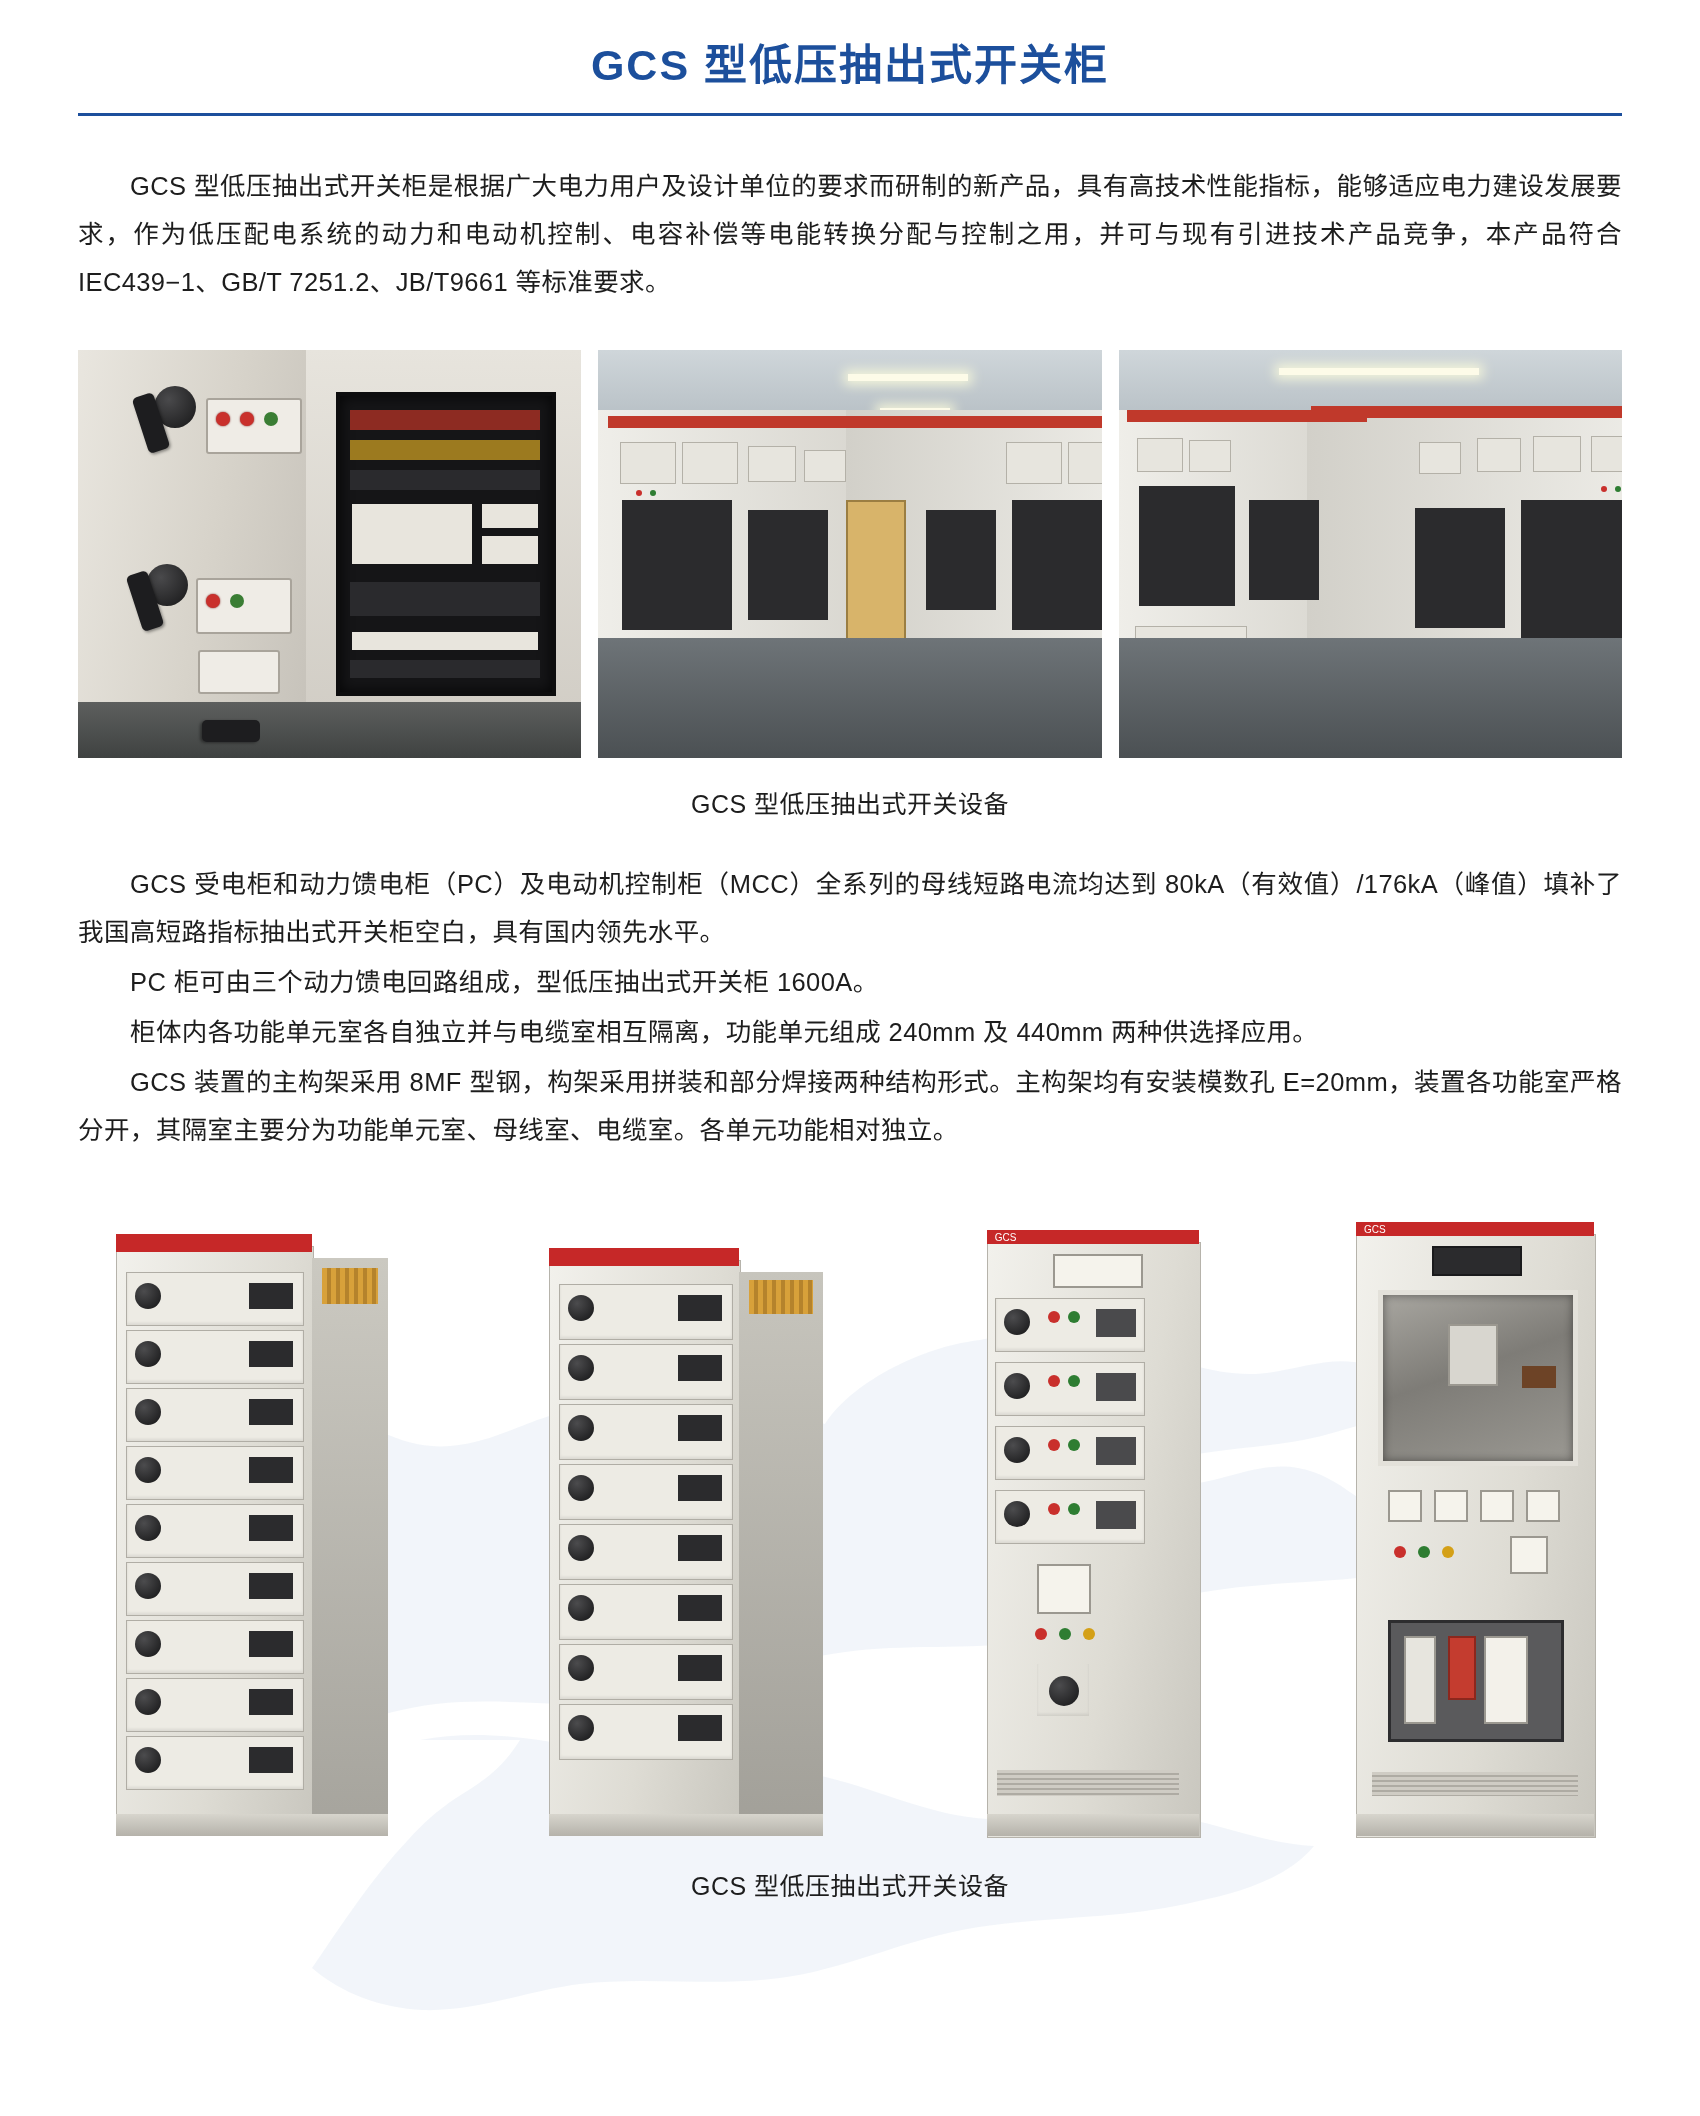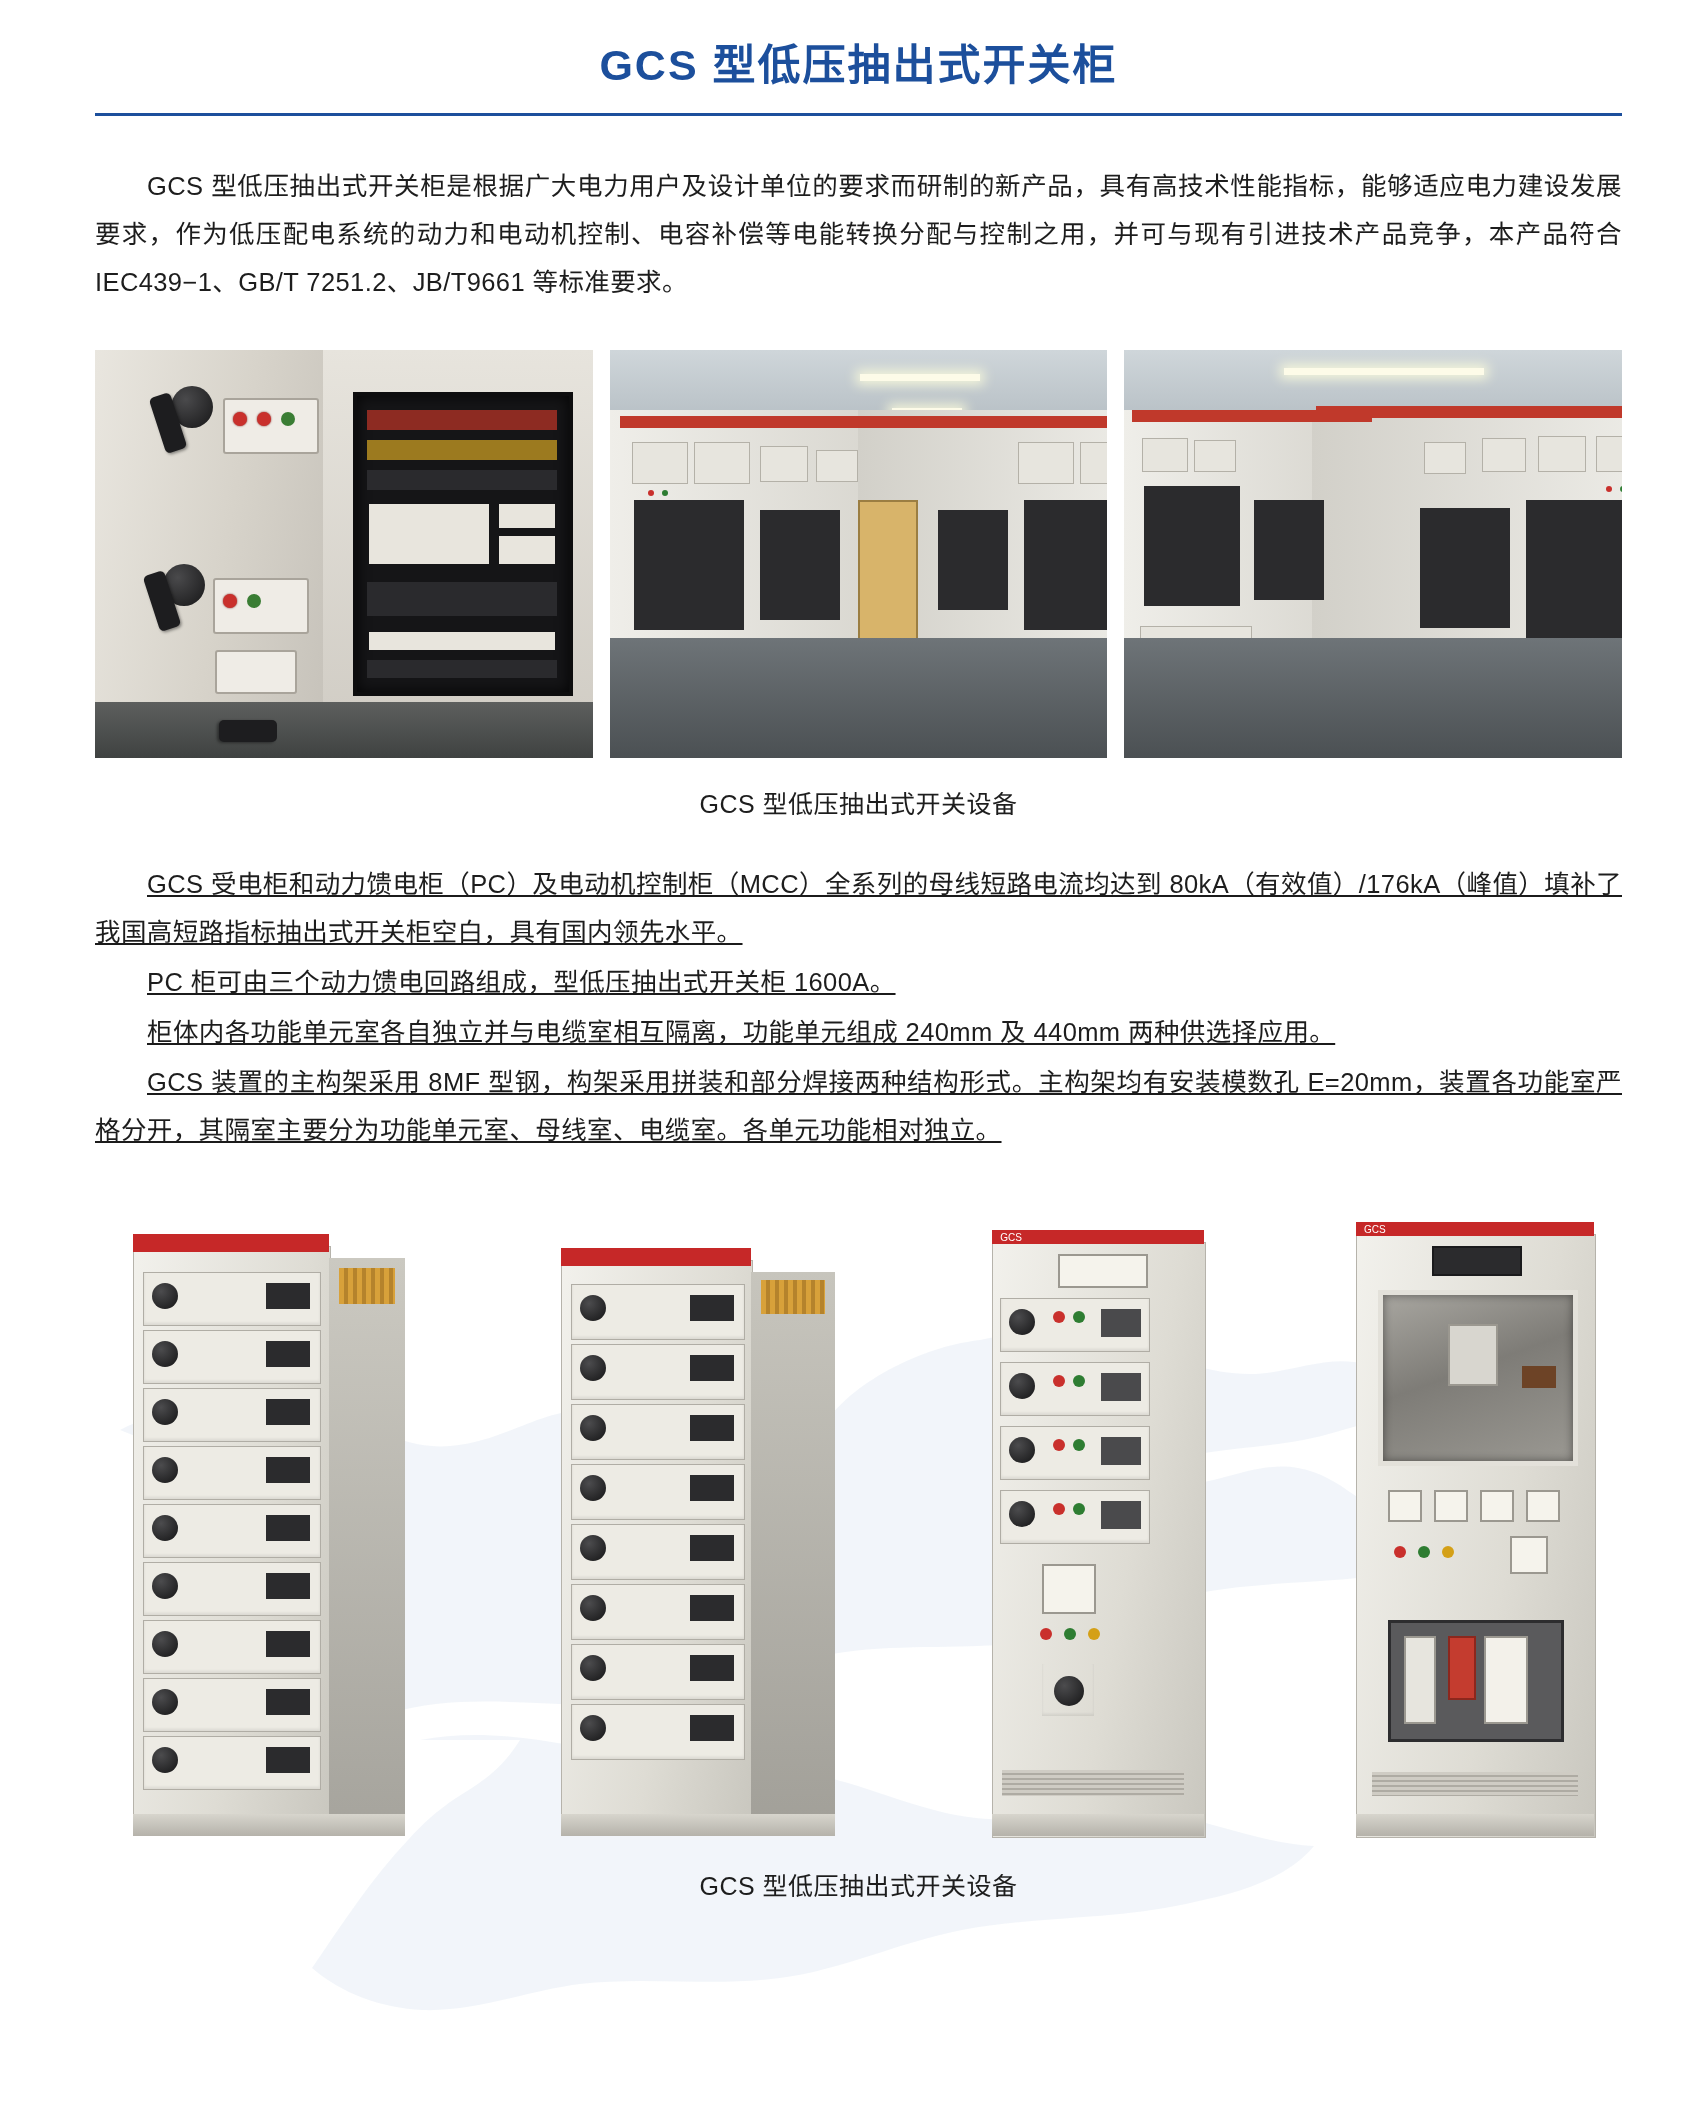--- a/index.html
+++ b/index.html
@@ -22,21 +22,21 @@
   }
   
   .watermark{
     position:absolute;
     left:0; top:1180px;
     width:1700px; height:936px;
     pointer-events:none;
     opacity:.55;
     z-index:0;
   }
-  .content{position:relative;z-index:2;margin-left:17px;}
+  .content{position:relative;z-index:2;}
 
   
   .title-wrap{
     padding-top:42px;
     text-align:center;
   }
   .doc-title{
     font-size:43px;
     font-weight:bold;
     letter-spacing:2px;
@@ -56,21 +56,21 @@
     font-size:25.5px;
     line-height:48px;
     color:#1d1d1d;
     margin:0;
     text-align:justify;
     letter-spacing:.4px;
   }
   .para.indent{ text-indent:52px; }
   .intro-block{ margin-top:46px; }
 
-  .body-block{ margin-top:40px;text-decoration:underline; }
+  .body-block{ margin-top:40px; }
   .body-block .para{ margin-bottom:2px; }
 
   
   .figrow{
     display:flex;
     gap:17px;
     margin-top:44px;
   }
   .figrow .cell{ position:relative; overflow:hidden; }
   .figcap{

